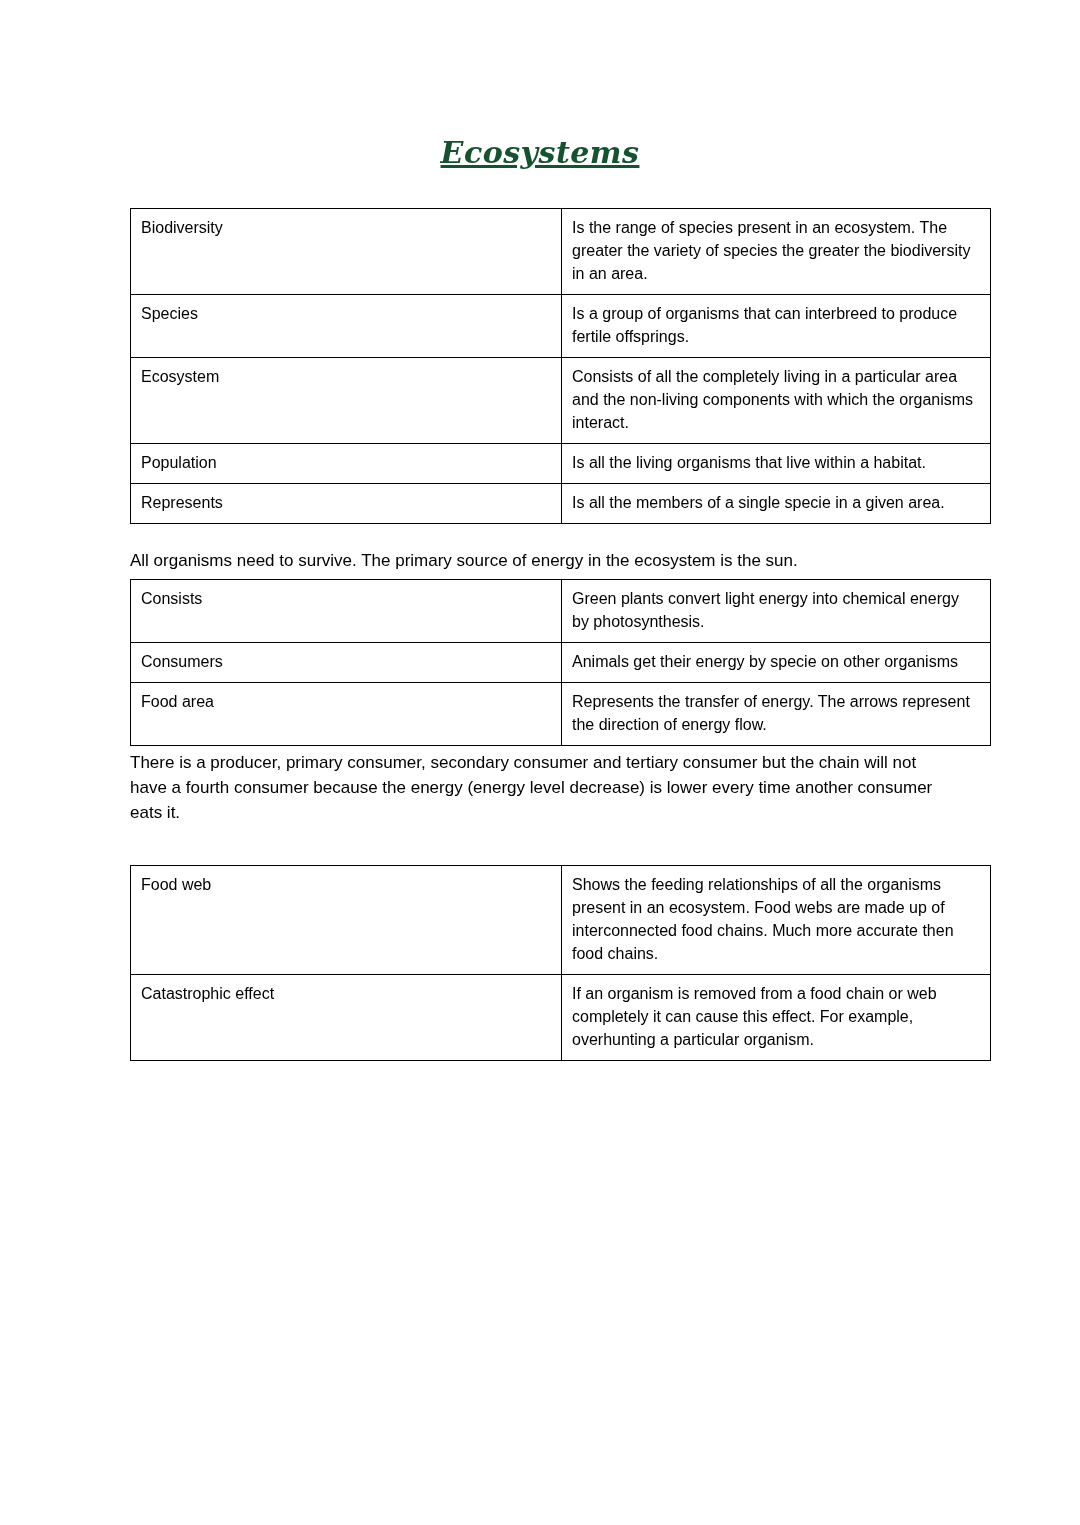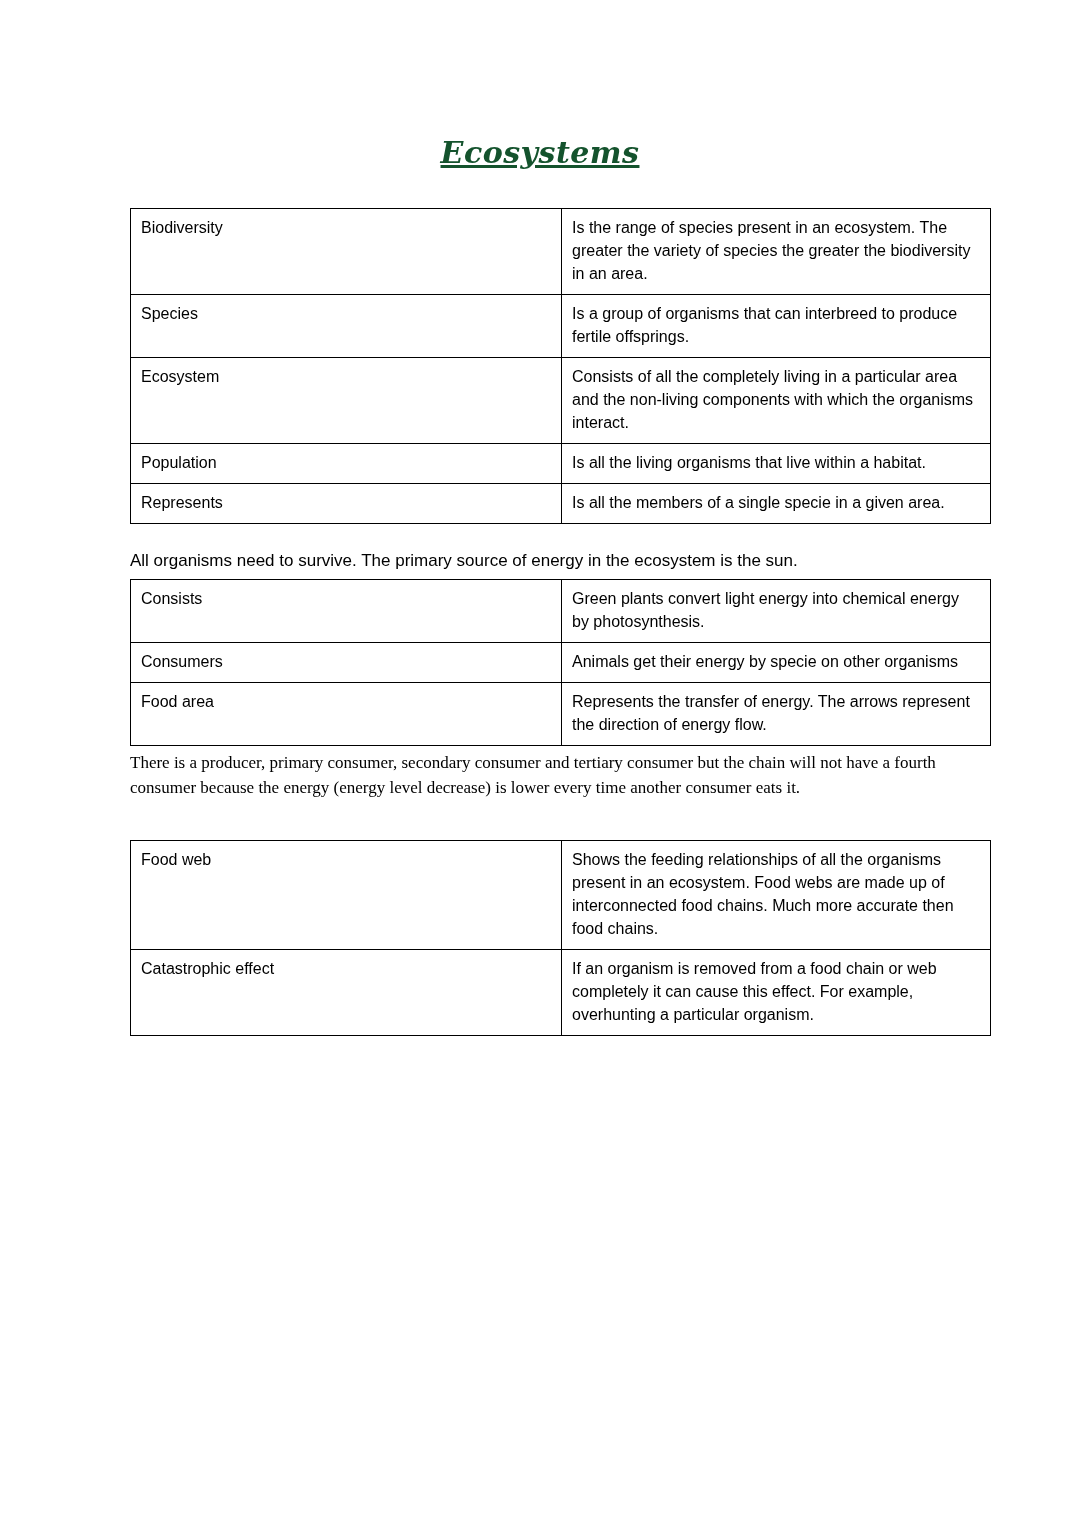--- a/index.html
+++ b/index.html
@@ -53,21 +53,20 @@
     line-height: 25px;
     margin: 0;
   }
   .para-energy {
     margin-top: 24px;
     margin-bottom: 6px;
   }
   .para-consumer {
     margin-top: 4px;
     margin-bottom: 0;
-    font-family: Liberation Serif, serif;
   }
   .table-1 { margin-top: 0; }
   .table-2 { margin-top: 0; }
   .table-3 { margin-top: 40px; }
 </style>
 </head>
 <body>
 
 <div class="page">
 

